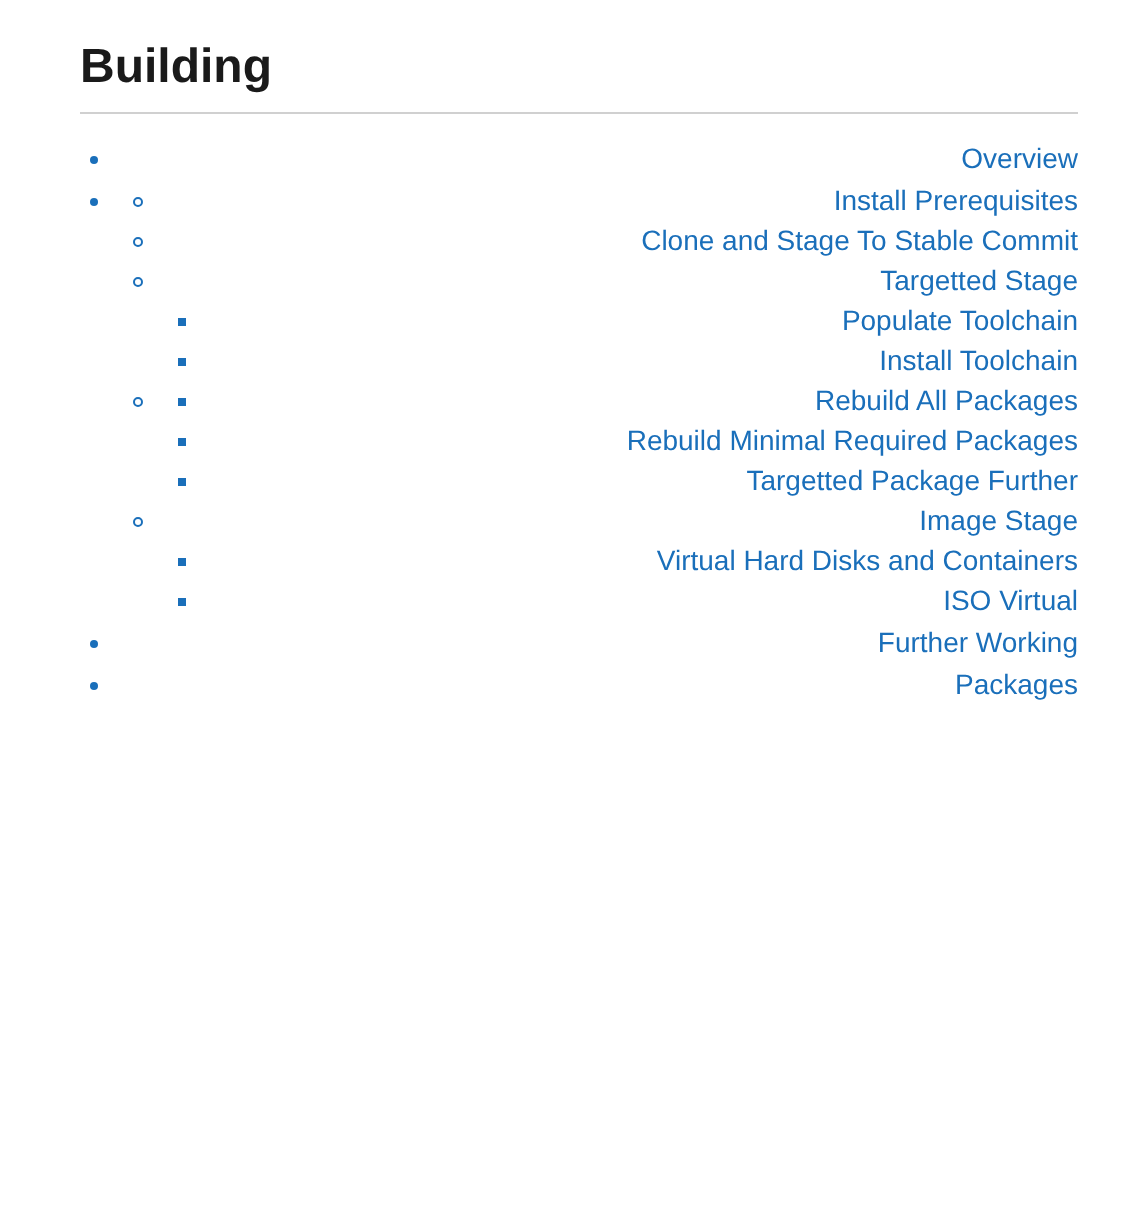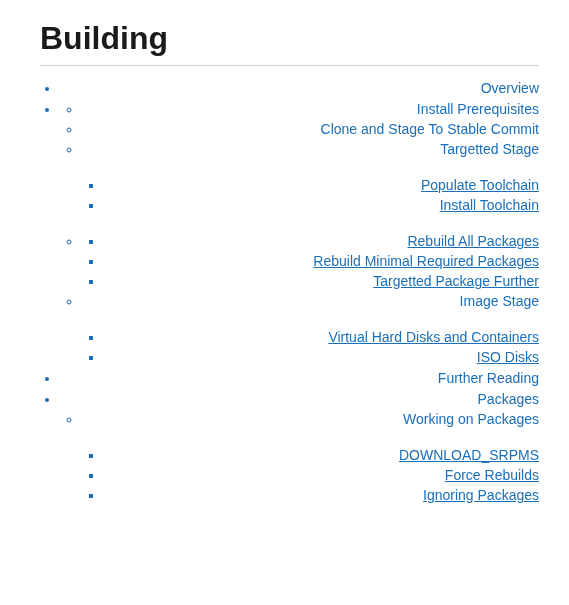--- a/index.html
+++ b/index.html
@@ -12,21 +12,21 @@
       font-family: -apple-system, BlinkMacSystemFont, "Segoe UI", Arial, sans-serif;
       background: #ffffff;
       color: #000000;
       font-size: 14px;
       width: 569px;
       min-height: 605px;
       padding: 20px 30px 20px 40px;
     }
 
     h1 {
-      font-size: 32px;
+      font-size: 24px;
       font-weight: 600;
       color: #1a1a1a;
       margin-bottom: 10px;
       padding-bottom: 8px;
       border-bottom: 1px solid #d0d0d0;
     }
 
     .toc {
       margin-top: 14px;
       text-align: right;
@@ -50,22 +50,21 @@
     }
 
     ul.level2 > li {
       margin: 4px 0;
       color: #1a6fba;
     }
 
     ul.level3 {
       list-style: square;
       padding-left: 22px;
-      margin-top: 20px;
-      text-decoration: underline;
+      margin-top: 4px;
     }
 
     ul.level3 > li {
       margin: 4px 0;
       color: #1a6fba;
     }
 
     a {
       color: #1a6fba;
       text-decoration: none;
@@ -113,42 +112,26 @@
             </li>
           </ul>
         </li>
         <li>
           <a href="#image-stage">Image Stage</a>
           <ul class="level3">
             <li>
               <a href="#virtual-hard-disks-and-containers">Virtual Hard Disks and Containers</a>
             </li>
             <li>
-              <a href="#iso-images">ISO Disks</a>
+              <a href="#iso-images">ISO Virtual</a>
             </li>
           </ul>
         </li>
       </ul>
     </li>
     <li>
-      <a href="#further-reading">Further Reading</a>
+      <a href="#further-reading">Further Working</a>
     </li>
     <li>
       <a href="#packages">Packages</a>
-      <ul class="level2">
-        <li>
-          <a href="#working-on-packages">Working on Packages</a>
-          <ul class="level3">
-            <li>
-              <a href="#download-srpms">DOWNLOAD_SRPMS</a>
-            </li>
-            <li>
-              <a href="#force-rebuilds">Force Rebuilds</a>
-            </li>
-            <li>
-              <a href="#ignoring-packages">Ignoring Packages</a>
-            </li>
-          </ul>
-        </li>
-      </ul>
     </li>
   </ul>
 </nav>
 
 </body></html>

